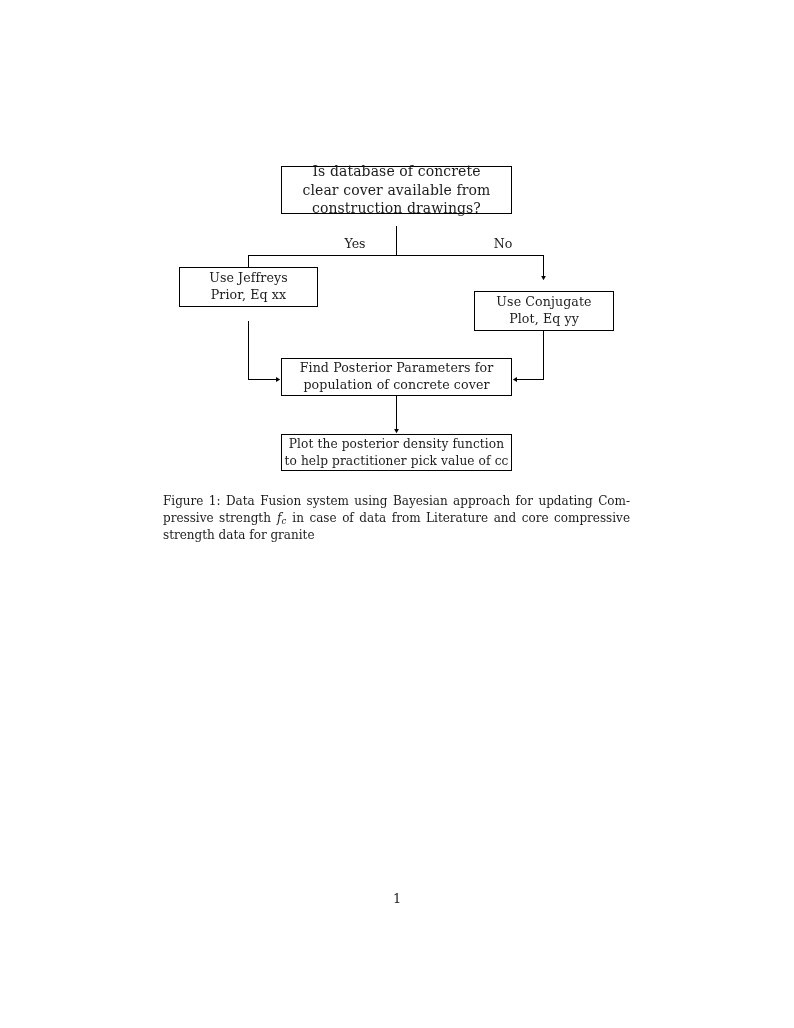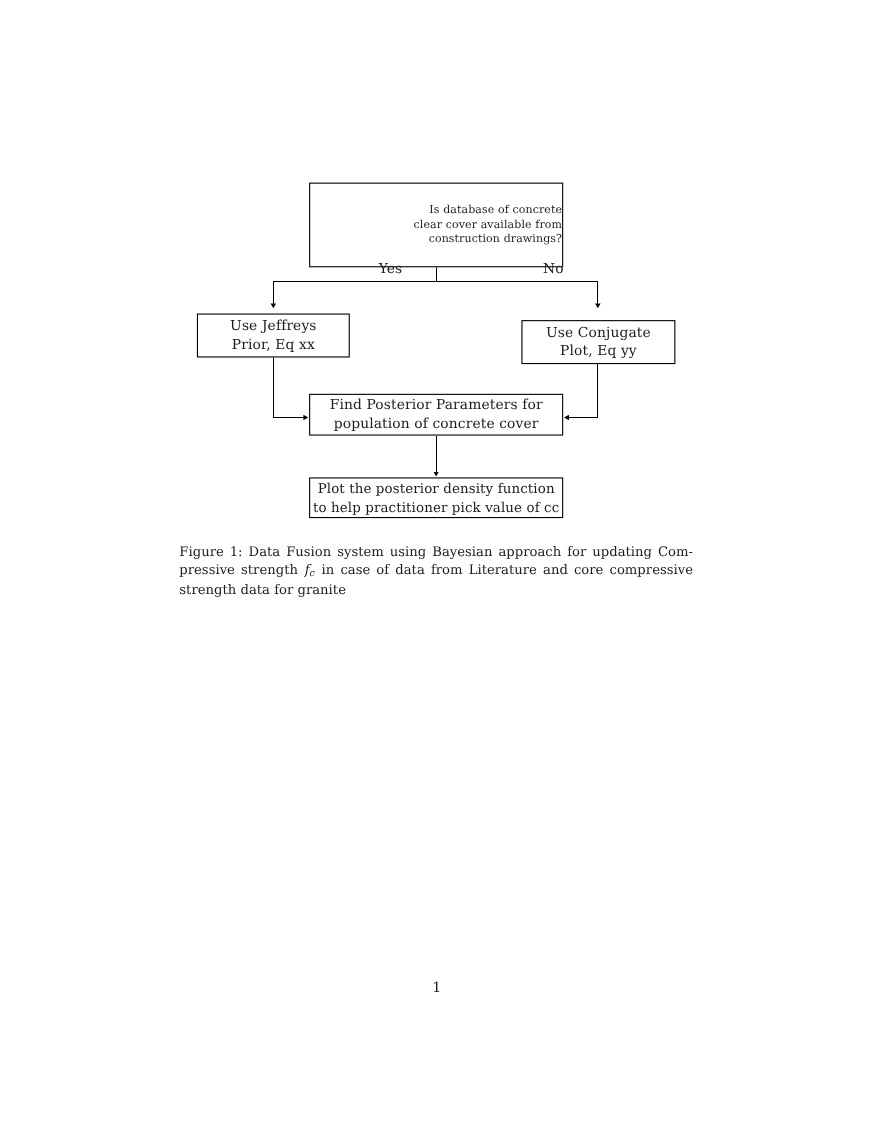--- a/index.html
+++ b/index.html
@@ -60,27 +60,26 @@
   }
   .node .ln {
     display: block;
     white-space: nowrap;
   }
 
   #node-question {
     left: 281px;
     top: 166px;
     width: 231px;
-    height: 77px;
-    font-size: 10px;
-    align-items: flex-end;
+    height: 48px;
+    font-size: 14px;
   }
   #node-jeffreys {
     left: 179px;
-    top: 285px;
+    top: 267px;
     width: 139px;
     height: 40px;
     font-size: 12.6px;
     text-align: center;
   }
   #node-conjugate {
     left: 474px;
     top: 291px;
     width: 140px;
     height: 40px;

